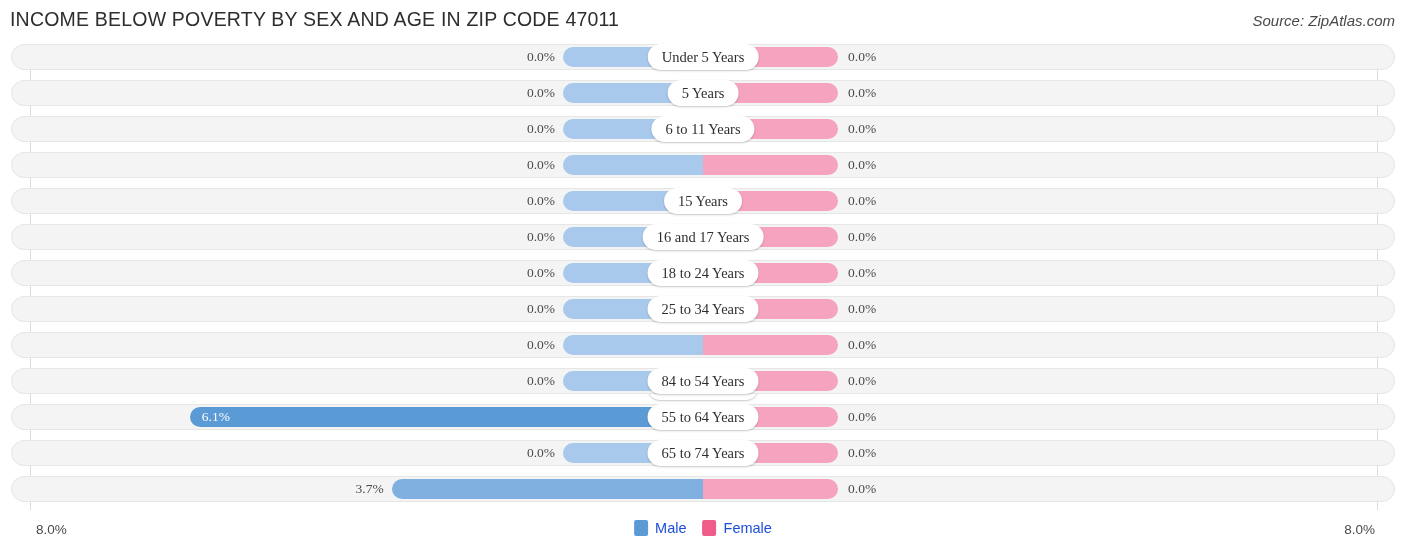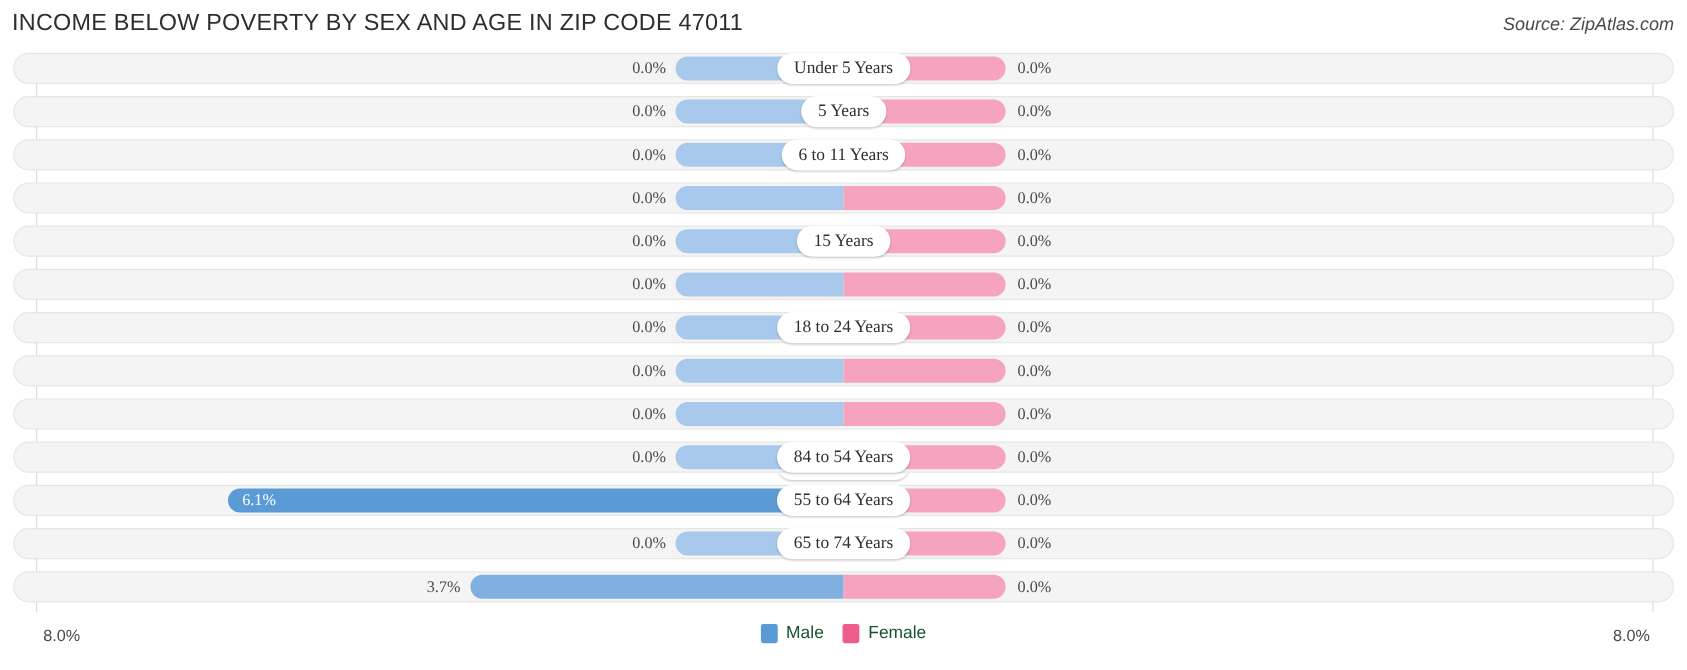--- a/index.html
+++ b/index.html
@@ -172,21 +172,21 @@
     gap: 7px;
   }
   .swatch {
     width: 14px;
     height: 16px;
     border-radius: 2px;
     display: inline-block;
   }
   .legend-label {
     font-size: 14.5px;
-    color: #14532d;
+    color: #1d4ed8;
   }
 </style>
 </head>
 <body>
 
 <div class="header">
   <div class="chart-title">Income Below Poverty by Sex and Age in Zip Code 47011</div>
   <div class="source">Source: ZipAtlas.com</div>
 </div>
 
@@ -232,35 +232,37 @@
         <div class="val male-out" style="left: 485px; width: 70px;">0.0%</div>
         <div class="val female-out" style="left: 848px;">0.0%</div>
         <div class="pill" style="left: 703px;">15 Years</div>
       </div>
       <div class="row">
         <div class="track"></div>
         <div class="bar male" style="left: 563px; width: 140px;"></div>
         <div class="bar female" style="left: 703px; width: 135px;"></div>
         <div class="val male-out" style="left: 485px; width: 70px;">0.0%</div>
         <div class="val female-out" style="left: 848px;">0.0%</div>
+        <div class="pill" style="left: 703px;">16 and 17 Years</div>
       </div>
       <div class="row">
         <div class="track"></div>
         <div class="bar male" style="left: 563px; width: 140px;"></div>
         <div class="bar female" style="left: 703px; width: 135px;"></div>
         <div class="val male-out" style="left: 485px; width: 70px;">0.0%</div>
         <div class="val female-out" style="left: 848px;">0.0%</div>
         <div class="pill" style="left: 703px;">18 to 24 Years</div>
       </div>
       <div class="row">
         <div class="track"></div>
         <div class="bar male" style="left: 563px; width: 140px;"></div>
         <div class="bar female" style="left: 703px; width: 135px;"></div>
         <div class="val male-out" style="left: 485px; width: 70px;">0.0%</div>
         <div class="val female-out" style="left: 848px;">0.0%</div>
+        <div class="pill" style="left: 703px;">25 to 34 Years</div>
       </div>
       <div class="row">
         <div class="track"></div>
         <div class="bar male" style="left: 563px; width: 140px;"></div>
         <div class="bar female" style="left: 703px; width: 135px;"></div>
         <div class="val male-out" style="left: 485px; width: 70px;">0.0%</div>
         <div class="val female-out" style="left: 848px;">0.0%</div>
         <div class="pill" style="left: 703px; margin-top: 42px;">35 to 44 Years</div>
       </div>
       <div class="row">

